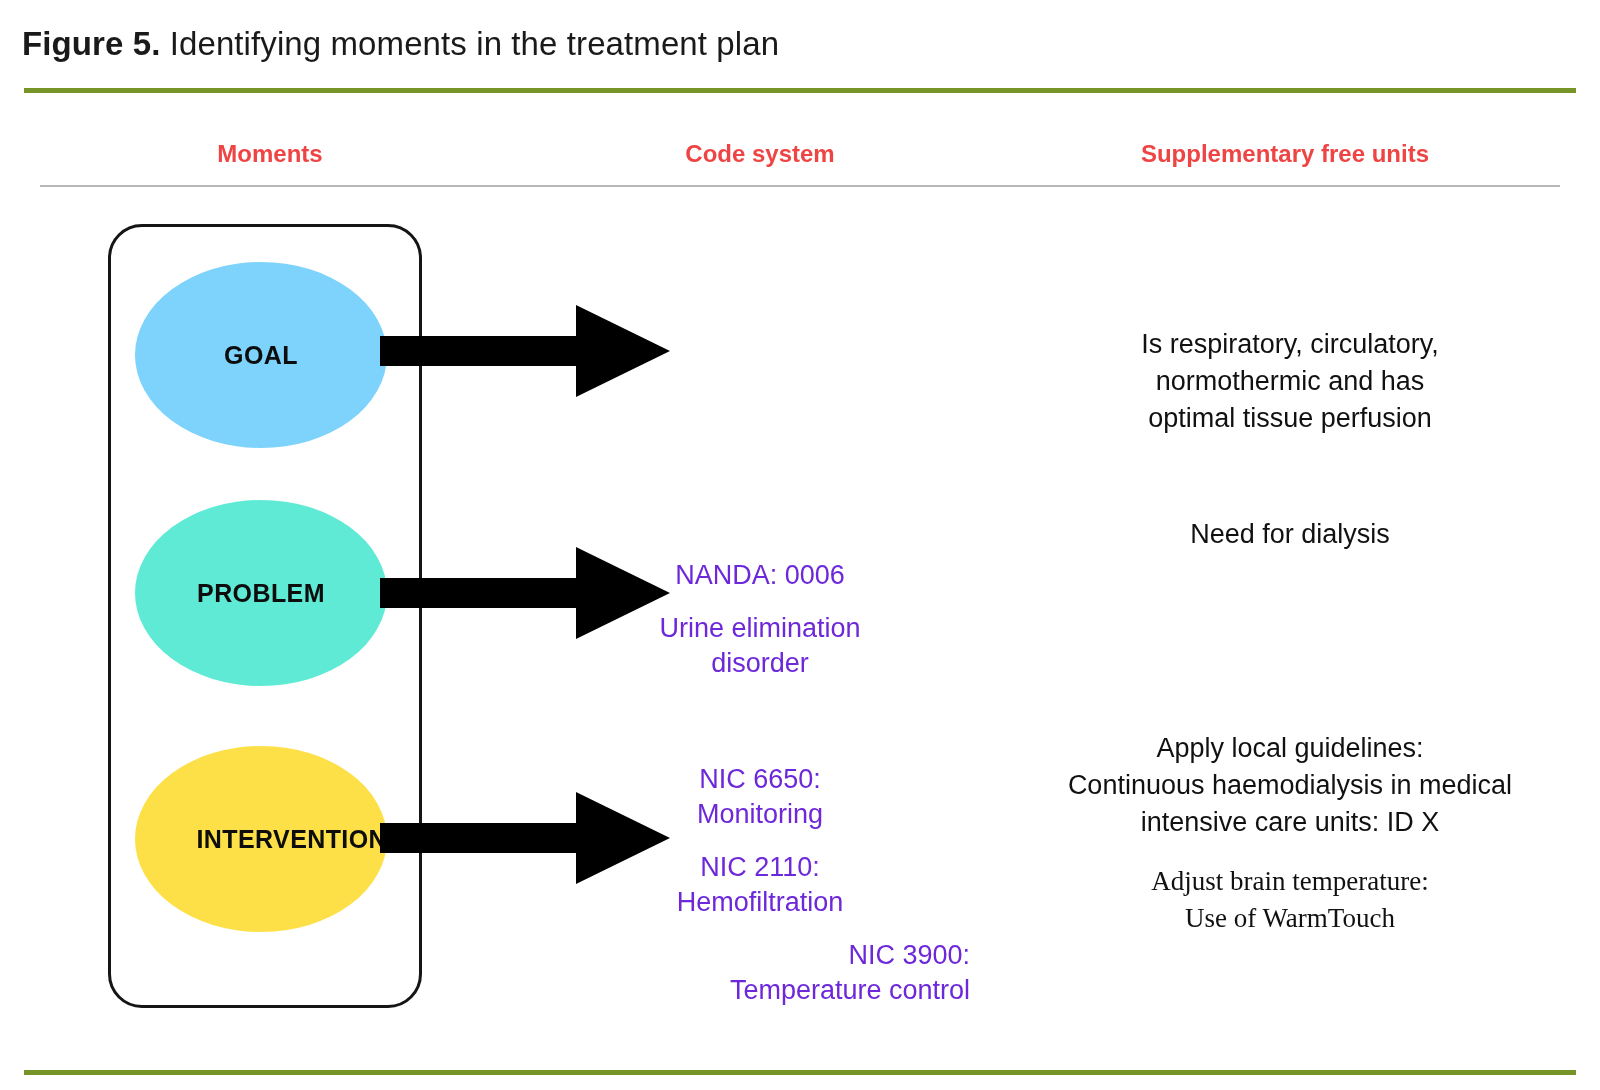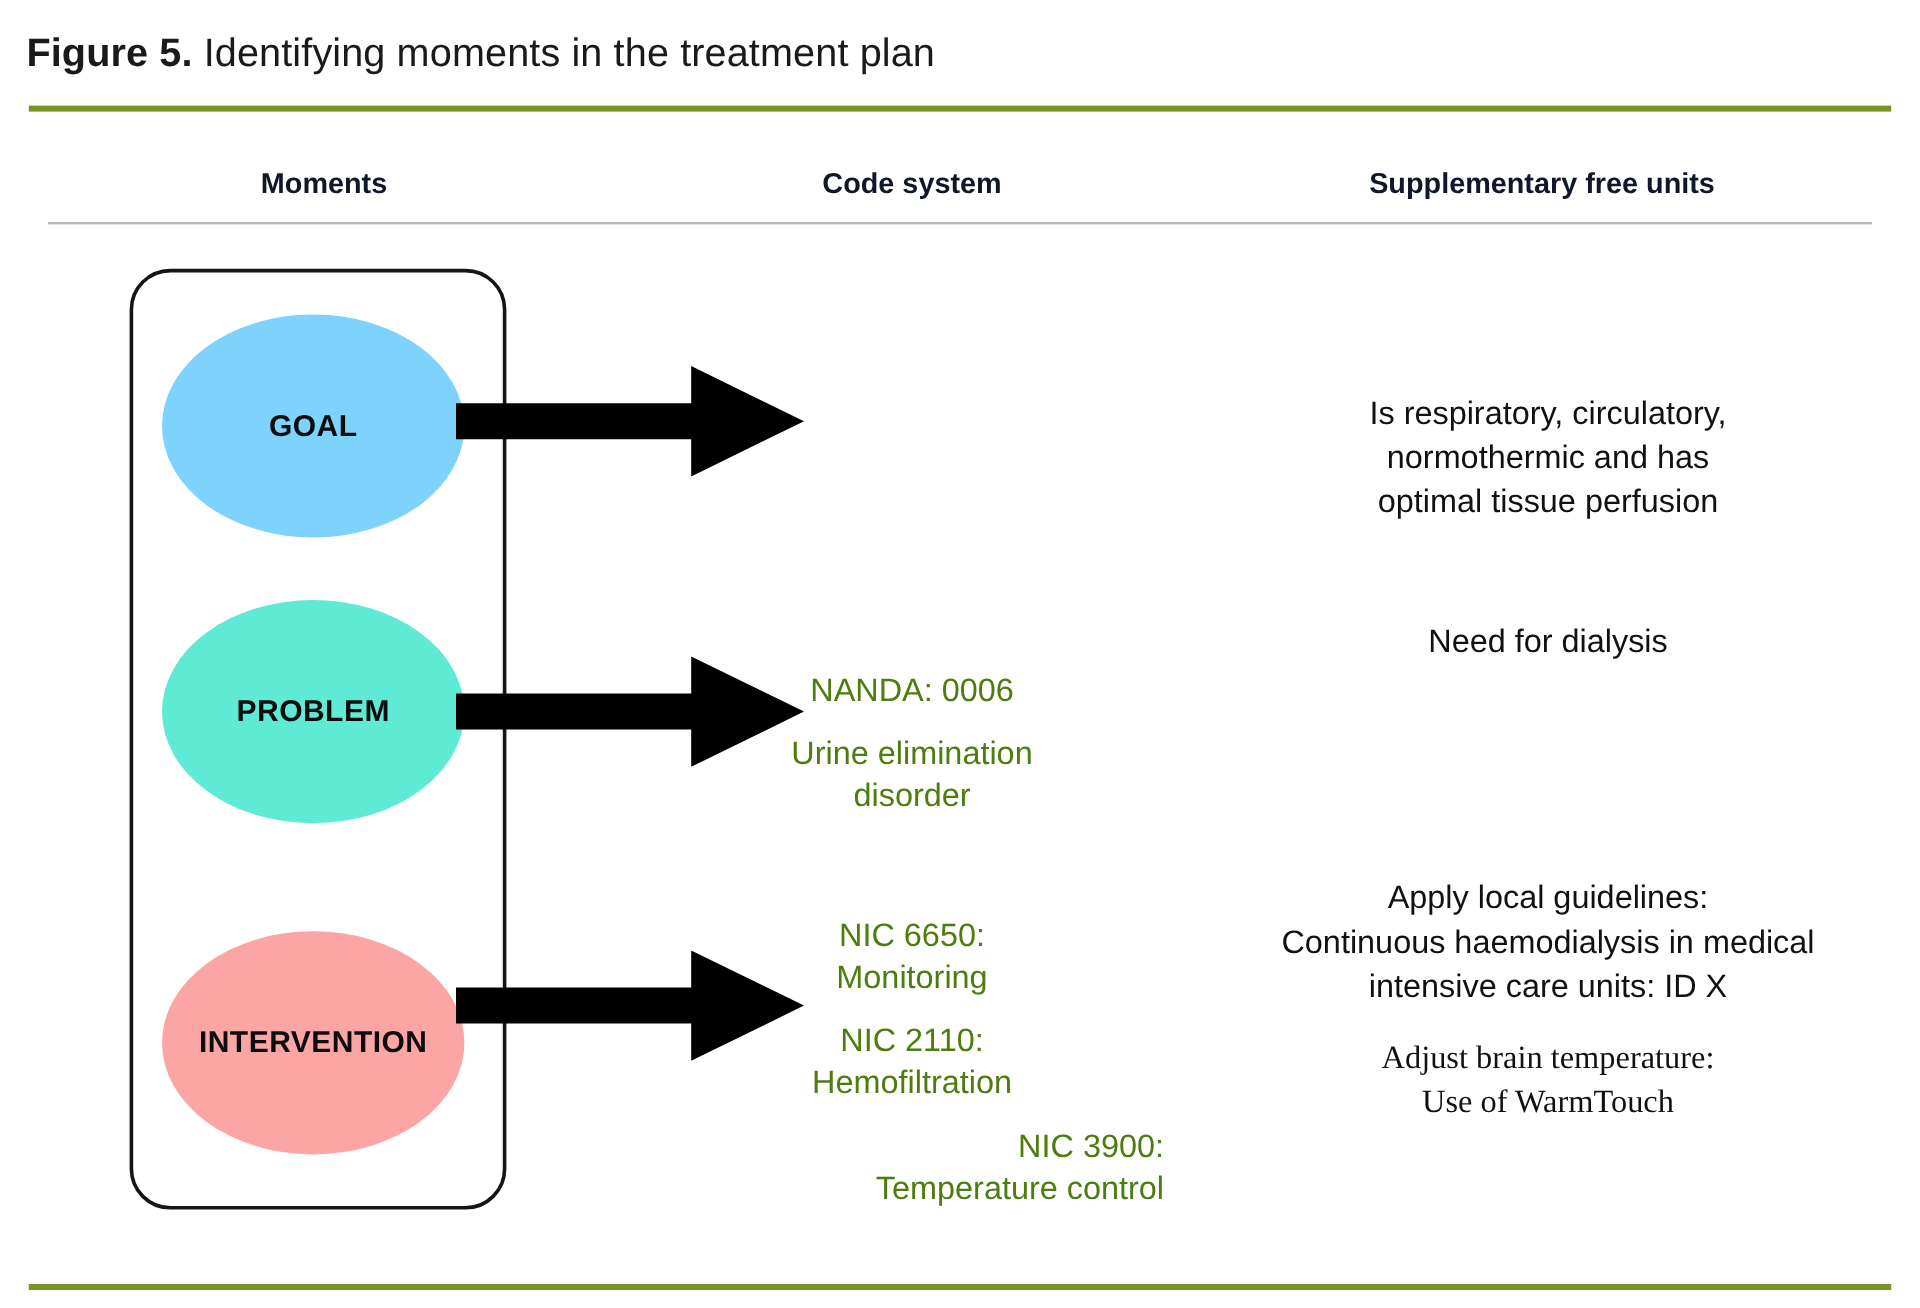--- a/index.html
+++ b/index.html
@@ -54,21 +54,21 @@
     background: #b7b7b7;
   }
 
   
   .col-header {
     position: absolute;
     top: 140px;
     font-size: 24px;
     font-weight: bold;
     text-align: center;
-    color: #0f172a;
+    color: #ef4444;
     white-space: nowrap;
   }
   #header-moments      { left: 110px; width: 320px; }
   #header-code-system  { left: 600px; width: 320px; }
   #header-free-text    { left: 1030px; width: 510px; }
 
   
   #moments-container {
     position: absolute;
     left: 108px;
@@ -95,21 +95,21 @@
   .moment-ellipse .moment-label {
     font-weight: bold;
     color: #0d0d0d;
     letter-spacing: 0.4px;
     white-space: nowrap;
   }
   #ellipse-goal         { top: 262px;  background: #7dd3fc; }
   #ellipse-goal .moment-label         { font-size: 25px; }
   #ellipse-problem      { top: 500px;  background: #5eead4; }
   #ellipse-problem .moment-label      { font-size: 25px; }
-  #ellipse-intervention { top: 776px;  background: #fca5a5; }
+  #ellipse-intervention { top: 746px;  background: #fde047; justify-content: flex-end; }
   #ellipse-intervention .moment-label { font-size: 25px; }
 
   
   .flow-arrow {
     position: absolute;
     left: 380px;
     width: 290px;
     height: 92px;
   }
   #arrow-goal         { top: 305px; }
@@ -118,21 +118,21 @@
   .flow-arrow svg { display: block; width: 100%; height: 100%; }
 
   
   .code-cell {
     position: absolute;
     width: 420px;
     left: 550px;
     text-align: center;
     font-size: 27px;
     line-height: 35px;
-    color: #4d7c0f;
+    color: #6d28d9;
   }
   .code-cell .entry { margin-bottom: 18px; }
   .code-cell .entry:last-child { margin-bottom: 0; }
   #code-problem      { top: 558px; }
   #code-intervention { top: 762px; }
 
   
   .free-cell {
     position: absolute;
     width: 560px;

